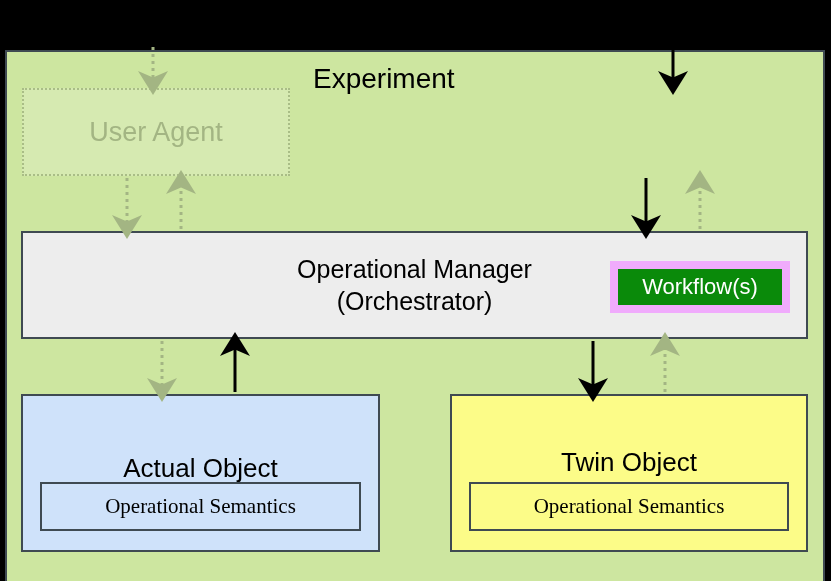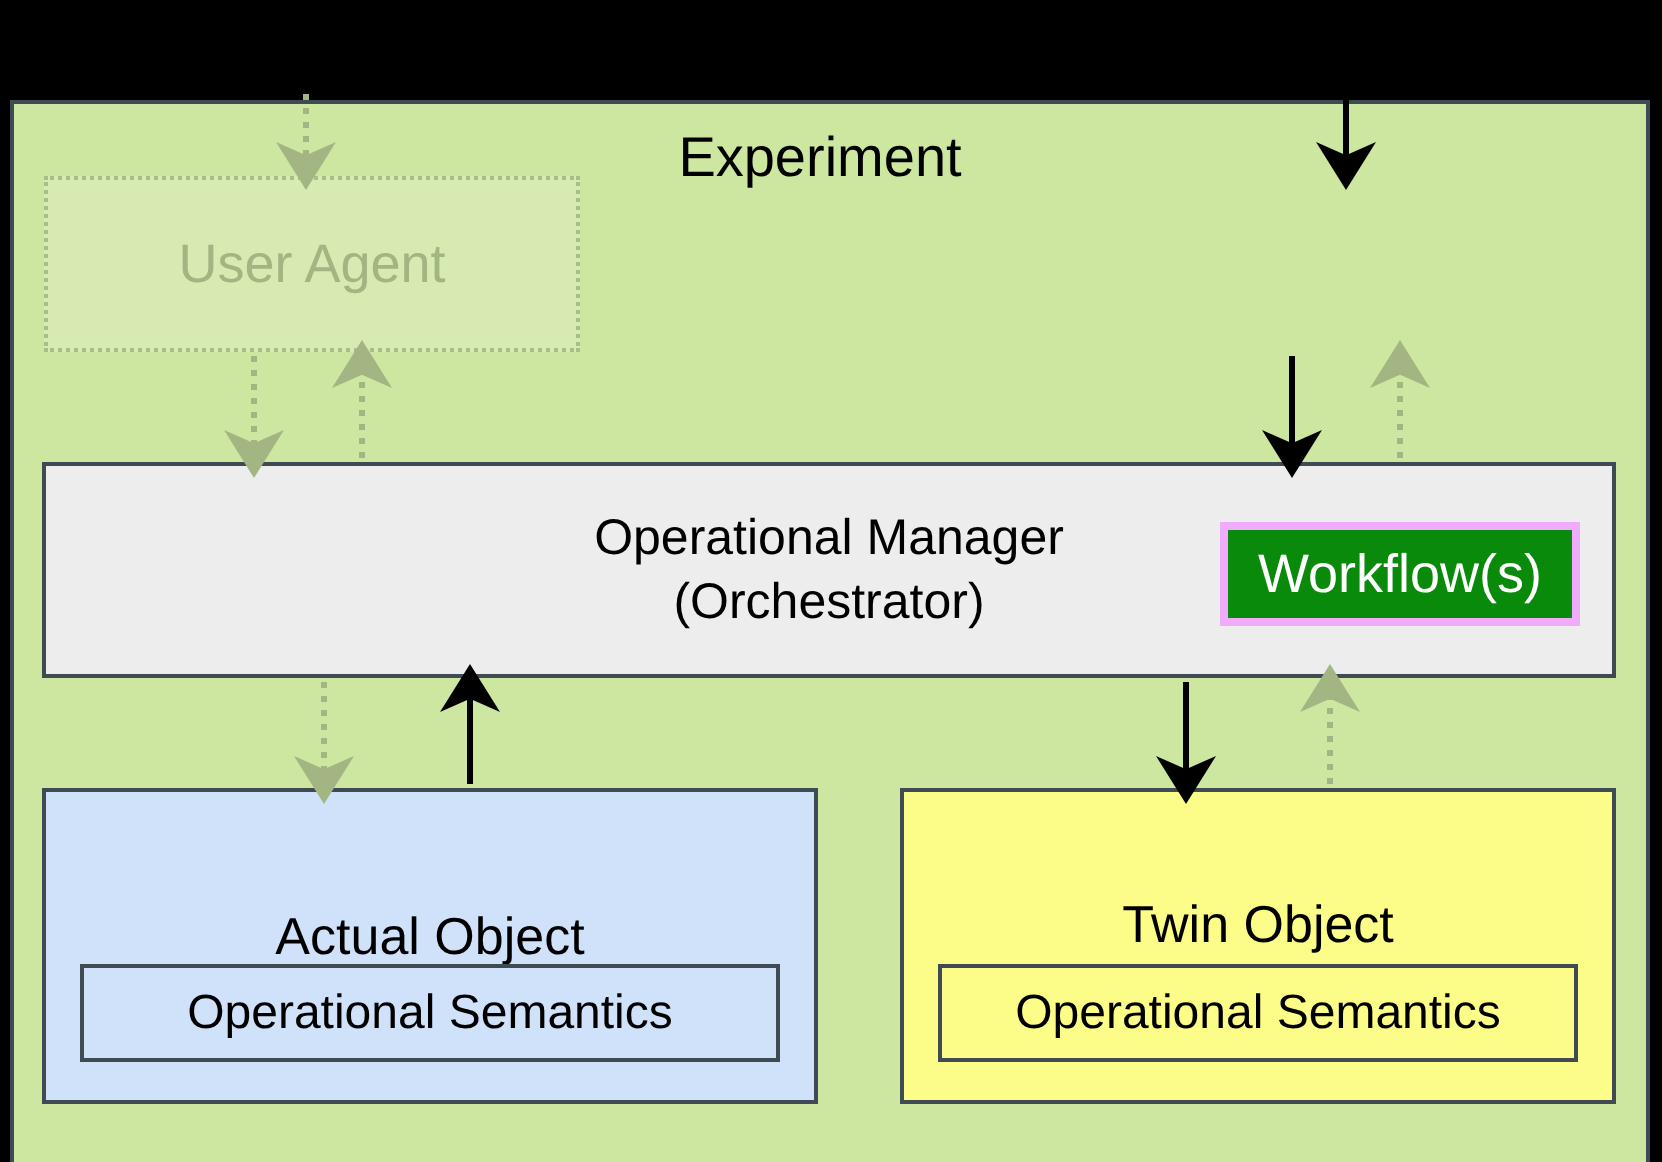--- a/index.html
+++ b/index.html
@@ -23,23 +23,23 @@
     position: absolute;
     left: 5px; top: 50px;
     width: 820px; height: 531px;
     background: #cde6a0;
     border: 2px solid #3f4a52;
     border-bottom: none;
   }
 
   #experiment-title {
     position: absolute;
-    left: 300px; top: 62px;
+    left: 313px; top: 62px;
     width: 220px;
-    text-align: center;
+    text-align: left;
     font-size: 28px;
     color: #000000;
     line-height: 34px;
     white-space: nowrap;
   }
 
   
   .node {
     position: absolute;
     border: 2px solid #3f4a52;
@@ -83,30 +83,30 @@
     text-align: center;
     padding-right: 0px;
   }
   #em-line1, #em-line2 { display: block; }
 
   #workflows {
     position: absolute;
     left: 610px; top: 261px;
     width: 180px; height: 52px;
     background: #0a8a0a;
-    border: 4px solid #f0abfc;
+    border: 8px solid #f0abfc;
     display: flex; align-items: center; justify-content: center;
     color: #ffffff;
-    font-size: 27px;
+    font-size: 22px;
     white-space: nowrap;
   }
 
   #actual-object {
     left: 21px; top: 394px;
-    width: 388px; height: 158px;
+    width: 359px; height: 158px;
     background: #cfe2fa;
     font-size: 26px;
   }
   #actual-object .node-title { margin-bottom: 10px; }
 
   #twin-object {
     left: 450px; top: 394px;
     width: 358px; height: 158px;
     background: #fcfc88;
     font-size: 26px;
@@ -122,23 +122,24 @@
     position: absolute;
     left: 17px;
     bottom: 19px;
     width: calc(100% - 34px);
     height: 49px;
     border: 2px solid #3f4a52;
     background: transparent;
     display: flex;
     align-items: center;
     justify-content: center;
-    font-size: 24px;
+    font-size: 21px;
     color: #000000;
     white-space: nowrap;
+    font-family: Liberation Serif, serif;
   }
 
   
   #arrows {
     position: absolute;
     left: 0; top: 0;
     width: 831px; height: 581px;
     pointer-events: none;
   }
 </style>

